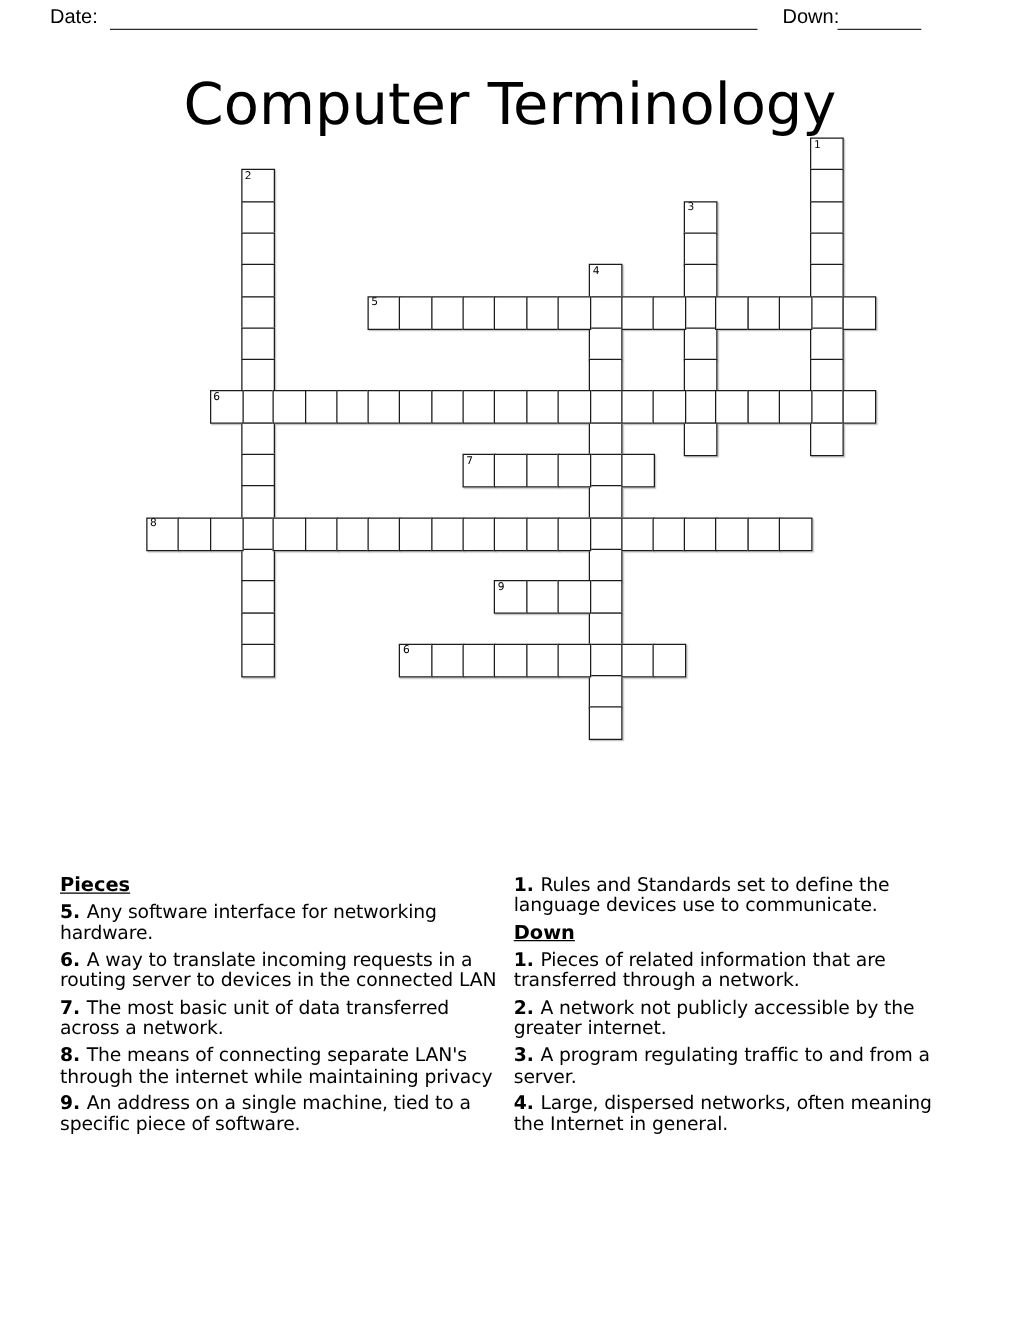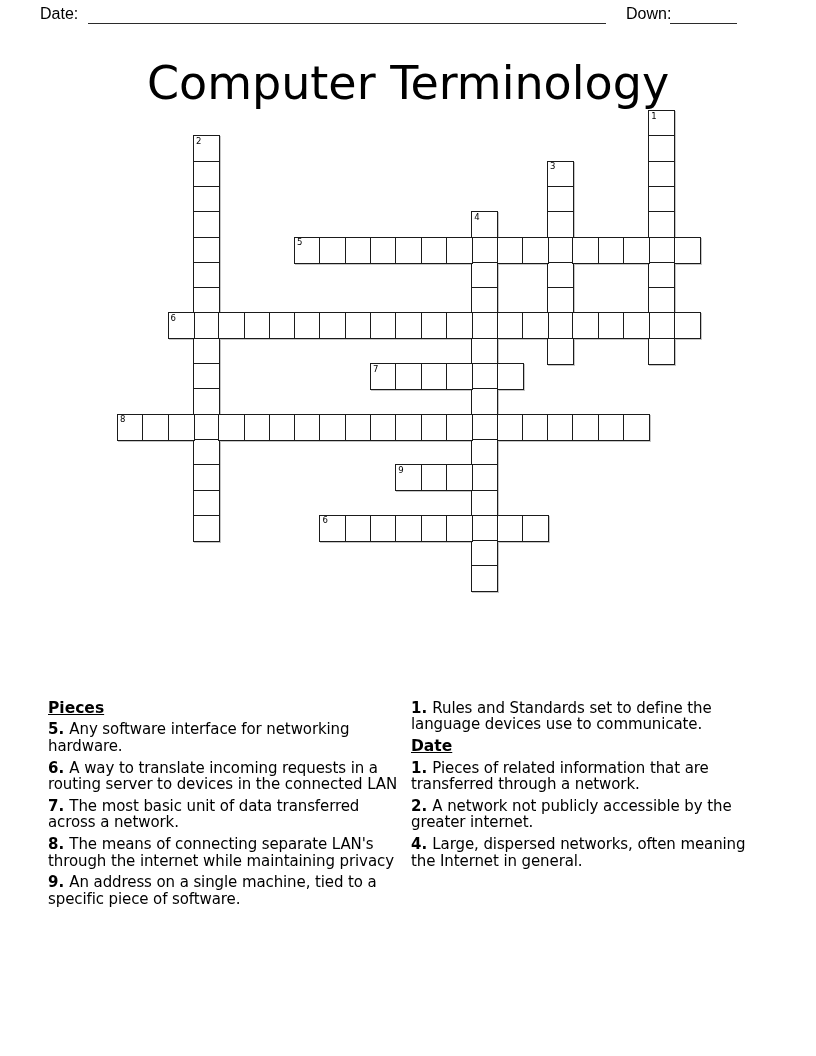--- a/index.html
+++ b/index.html
@@ -230,19 +230,20 @@
       <p class="clue"><b>7. </b>The most basic unit of data transferred across a network.</p>
       <p class="clue"><b>8. </b>The means of connecting separate LAN's through the internet while maintaining privacy</p>
       <p class="clue"><b>9. </b>An address on a single machine, tied to a specific piece of software.</p>
     </div>
 </div>
 
 <div class="clue-col" id="clues-right">
   <div id="across-list-right">
       <p class="clue"><b>1. </b>Rules and Standards set to define the language devices use to communicate.</p>
     </div>
-  <p class="clue-heading">Date</p>
+  <p class="clue-heading">Down</p>
   <div id="down-list">
       <p class="clue"><b>1. </b>Pieces of related information that are transferred through a network.</p>
       <p class="clue"><b>2. </b>A network not publicly accessible by the greater internet.</p>
+      <p class="clue"><b>3. </b>A program regulating traffic to and from a server.</p>
       <p class="clue"><b>4. </b>Large, dispersed networks, often meaning the Internet in general.</p>
     </div>
 </div>
 
 </body></html>

